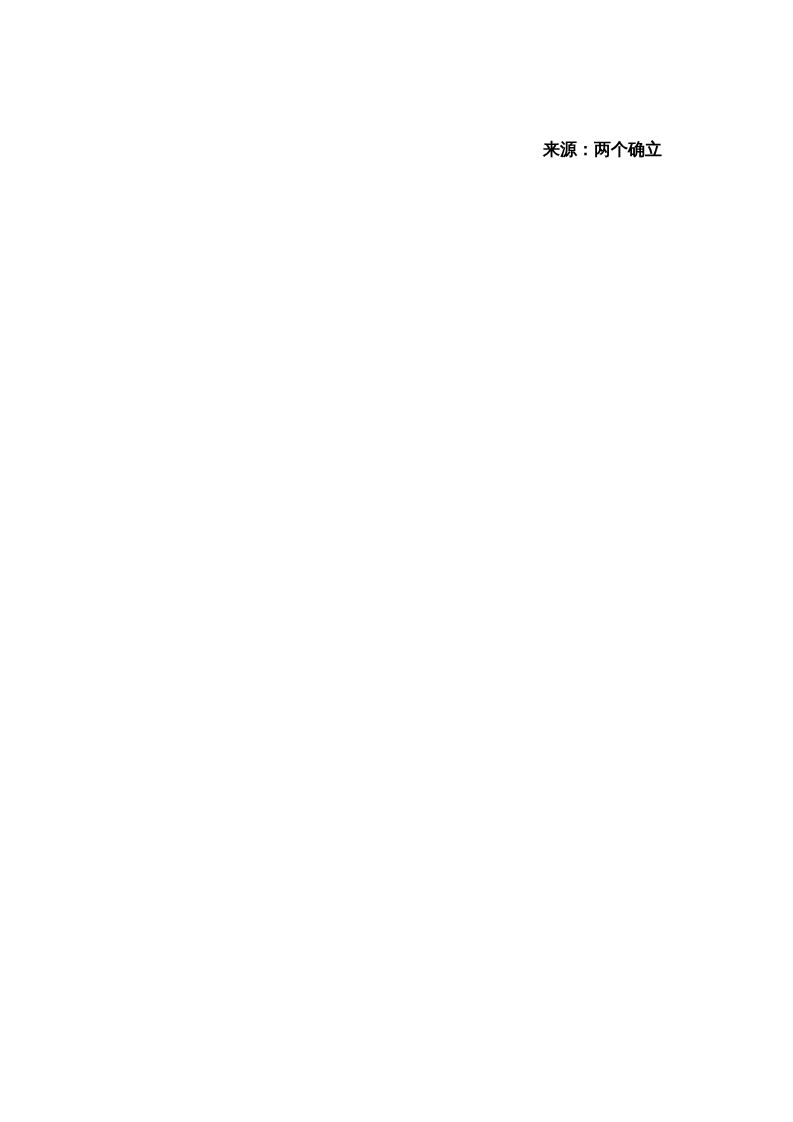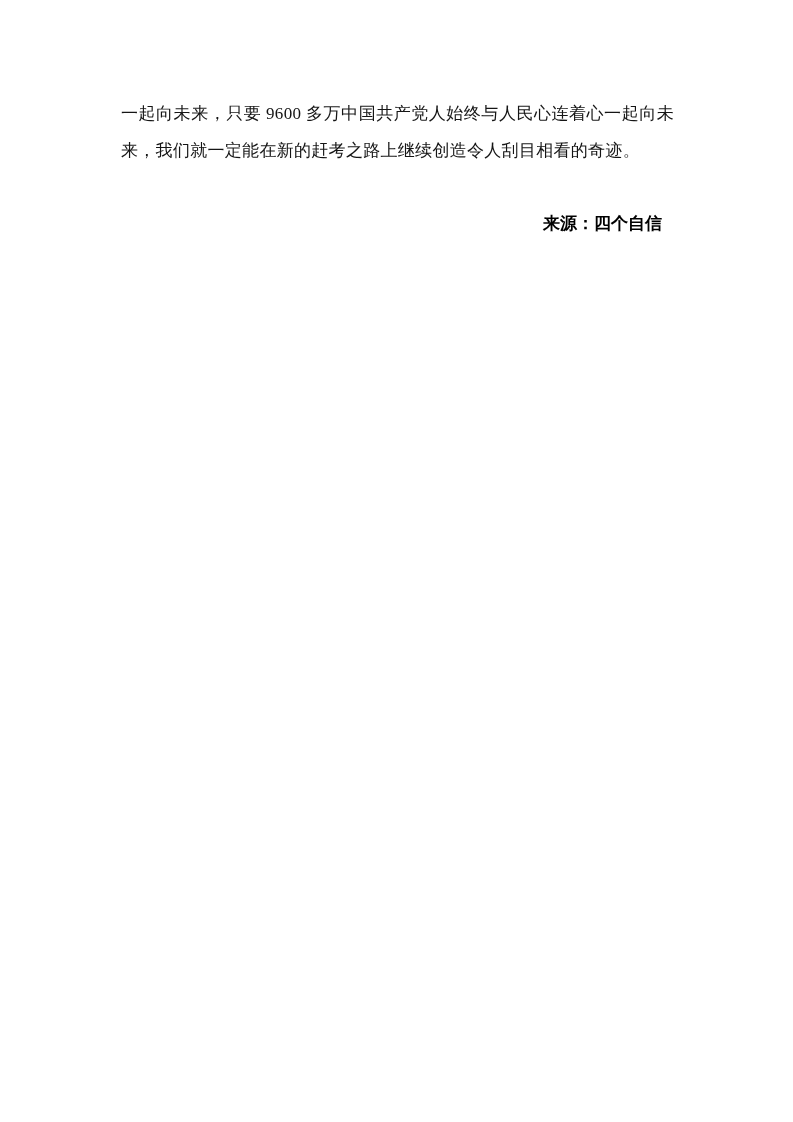--- a/index.html
+++ b/index.html
@@ -50,16 +50,15 @@
     font-size: 13px;
     line-height: 16px;
     color: #222222;
   }
 </style>
 </head>
 <body>
 
 <div class="page">
   <div class="content">
-    <p class="para">一起向未来，只要 9600 多万中国共产党人始终与人民心连着心一起向未来，我们就一定能在新的赶考之路上继续创造令人刮目相看的奇迹。</p>
-    <div class="source-line">来源：四个自信</div>
+    <div class="source-line">来源：两个确立</div>
   </div>
 </div>
 
 </body></html>

